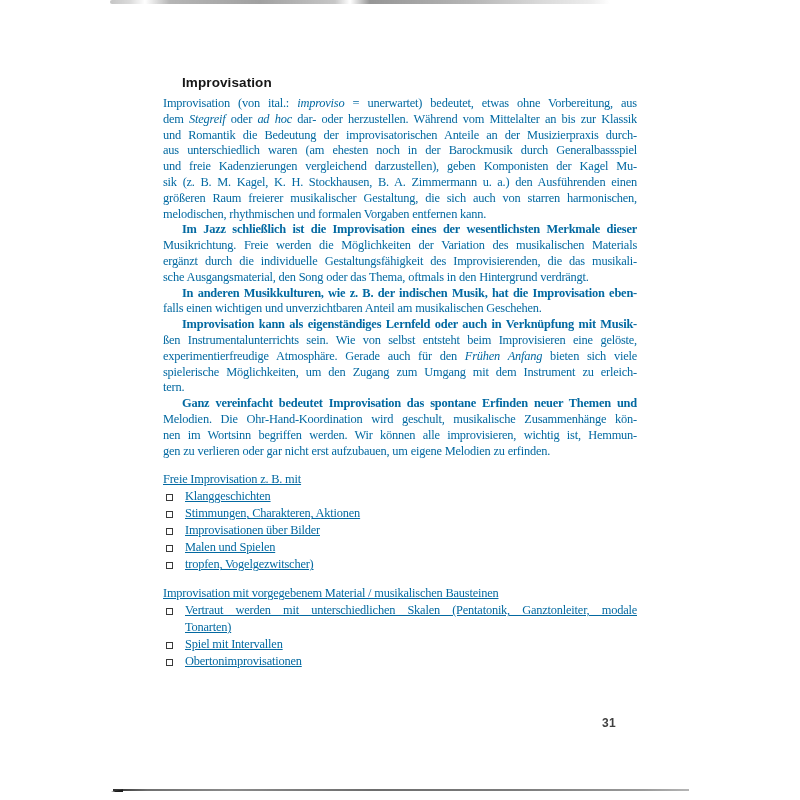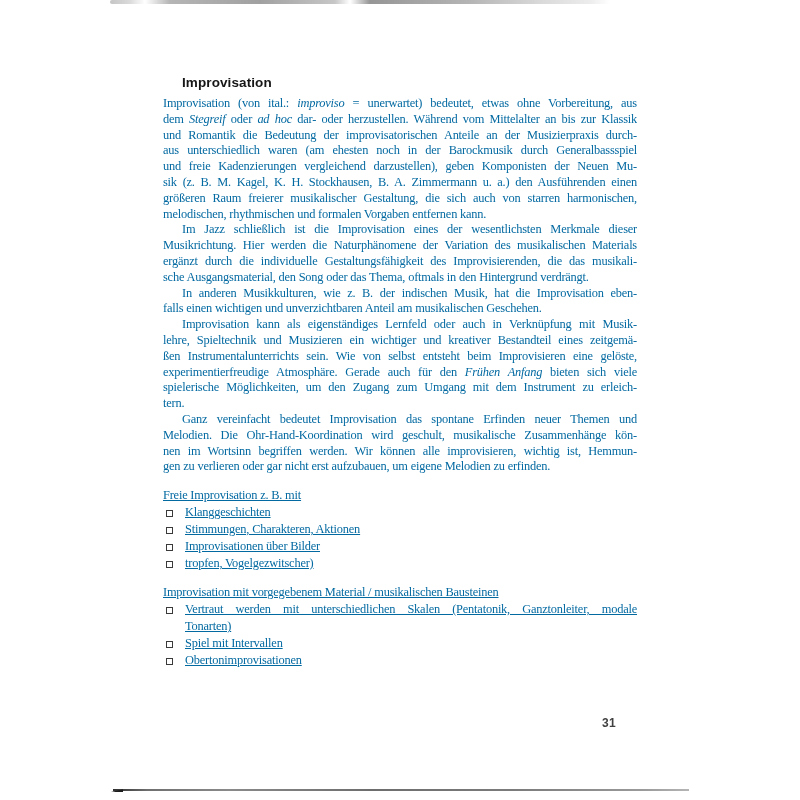--- a/index.html
+++ b/index.html
@@ -50,21 +50,21 @@
   .flow {
     position: absolute; left: 163px; top: 96px; width: 474px;
     color: #0369a1; font-size: 12.4px; letter-spacing: -0.2px;
   }
   .line {
     height: 15.8px; line-height: 15.8px;
     white-space: nowrap; overflow: hidden;
     text-align: justify; text-align-last: justify;
   }
   .line.last { text-align-last: left; }
-  .para.indent .line:first-child { text-indent: 19px; }
+  .para.indent .line:first-child { text-indent: 19px; font-weight: bold; }
   .section { margin-top: 12px; text-decoration: underline; }
   .section-title {
     height: 17px; line-height: 17px; white-space: nowrap; overflow: hidden;
   }
   .list-item { display: flex; }
   .bullet-col { width: 22px; flex: 0 0 22px; }
   .bullet {
     display: block; width: 4.5px; height: 4.5px;
     border: 1px solid #3a3a3a; background: transparent;
     margin: 6px 0 0 3px;
@@ -89,38 +89,37 @@
 
 <div class="page">
   <div class="scan-top"></div>
   <div class="heading">Improvisation</div>
   <div class="flow" id="flow">
       <div class="para">
         <div class="line"><span>Improvisation (von ital.: </span><span class="it">improviso</span><span> = unerwartet) bedeutet, etwas ohne Vorbereitung, aus</span></div>
         <div class="line"><span>dem </span><span class="it">Stegreif</span><span> oder </span><span class="it">ad hoc</span><span> dar- oder herzustellen. Während vom Mittelalter an bis zur Klassik</span></div>
         <div class="line"><span>und Romantik die Bedeutung der improvisatorischen Anteile an der Musizierpraxis durch-</span></div>
         <div class="line"><span>aus unterschiedlich waren (am ehesten noch in der Barockmusik durch Generalbassspiel</span></div>
-        <div class="line"><span>und freie Kadenzierungen vergleichend darzustellen), geben Komponisten der Neuen Mu-</span></div>
+        <div class="line"><span>und freie Kadenzierungen vergleichend darzustellen), geben Komponisten der Kagel Mu-</span></div>
         <div class="line"><span>sik (z. B.  M. Kagel, K. H. Stockhausen, B. A. Zimmermann u. a.) den Ausführenden einen</span></div>
         <div class="line"><span>größeren Raum freierer musikalischer Gestaltung, die sich auch von starren harmonischen,</span></div>
         <div class="line last"><span>melodischen, rhythmischen und formalen Vorgaben entfernen kann.</span></div>
       </div>
       <div class="para indent">
         <div class="line"><span>Im Jazz schließlich ist die Improvisation eines der wesentlichsten Merkmale dieser</span></div>
-        <div class="line"><span>Musikrichtung. Hier werden die Naturphänomene der Variation des musikalischen Materials</span></div>
+        <div class="line"><span>Musikrichtung. Freie werden die Möglichkeiten der Variation des musikalischen Materials</span></div>
         <div class="line"><span>ergänzt durch die individuelle Gestaltungsfähigkeit des Improvisierenden, die das musikali-</span></div>
         <div class="line last"><span>sche Ausgangsmaterial, den Song oder das Thema, oftmals in den Hintergrund verdrängt.</span></div>
       </div>
       <div class="para indent">
         <div class="line"><span>In anderen Musikkulturen, wie z. B. der indischen Musik, hat die Improvisation eben-</span></div>
         <div class="line last"><span>falls einen wichtigen und unverzichtbaren Anteil am musikalischen Geschehen.</span></div>
       </div>
       <div class="para indent">
         <div class="line"><span>Improvisation kann als eigenständiges Lernfeld oder auch in Verknüpfung mit Musik-</span></div>
-        <div class="line"><span>lehre, Spieltechnik und Musizieren ein wichtiger und kreativer Bestandteil eines zeitgemä-</span></div>
         <div class="line"><span>ßen Instrumentalunterrichts sein. Wie von selbst entsteht beim Improvisieren eine gelöste,</span></div>
         <div class="line"><span>experimentierfreudige Atmosphäre. Gerade auch für den </span><span class="it">Frühen Anfang</span><span> bieten sich viele</span></div>
         <div class="line"><span>spielerische Möglichkeiten, um den Zugang zum Umgang mit dem Instrument zu erleich-</span></div>
         <div class="line last"><span>tern.</span></div>
       </div>
       <div class="para indent">
         <div class="line"><span>Ganz vereinfacht bedeutet Improvisation das spontane Erfinden neuer Themen und</span></div>
         <div class="line"><span>Melodien. Die Ohr-Hand-Koordination wird geschult, musikalische Zusammenhänge kön-</span></div>
         <div class="line"><span>nen im Wortsinn begriffen werden. Wir können alle improvisieren, wichtig ist, Hemmun-</span></div>
         <div class="line last"><span>gen zu verlieren oder gar nicht erst aufzubauen, um eigene Melodien zu erfinden.</span></div>
@@ -142,20 +141,28 @@
           <div class="li-lines">
             <div class="li-line last"><span>Stimmungen, Charakteren, Aktionen</span></div>
           </div>
         </div>
         <div class="list-item">
           <div class="bullet-col">
             <span class="bullet"></span>
           </div>
           <div class="li-lines">
             <div class="li-line last"><span>Improvisationen über Bilder</span></div>
+          </div>
+        </div>
+        <div class="list-item">
+          <div class="bullet-col">
+            <span class="bullet"></span>
+          </div>
+          <div class="li-lines">
+            <div class="li-line last"><span>Malen und Spielen</span></div>
           </div>
         </div>
         <div class="list-item">
           <div class="bullet-col">
             <span class="bullet"></span>
           </div>
           <div class="li-lines">
             <div class="li-line last"><span>tropfen, Vogelgezwitscher)</span></div>
           </div>
         </div>

